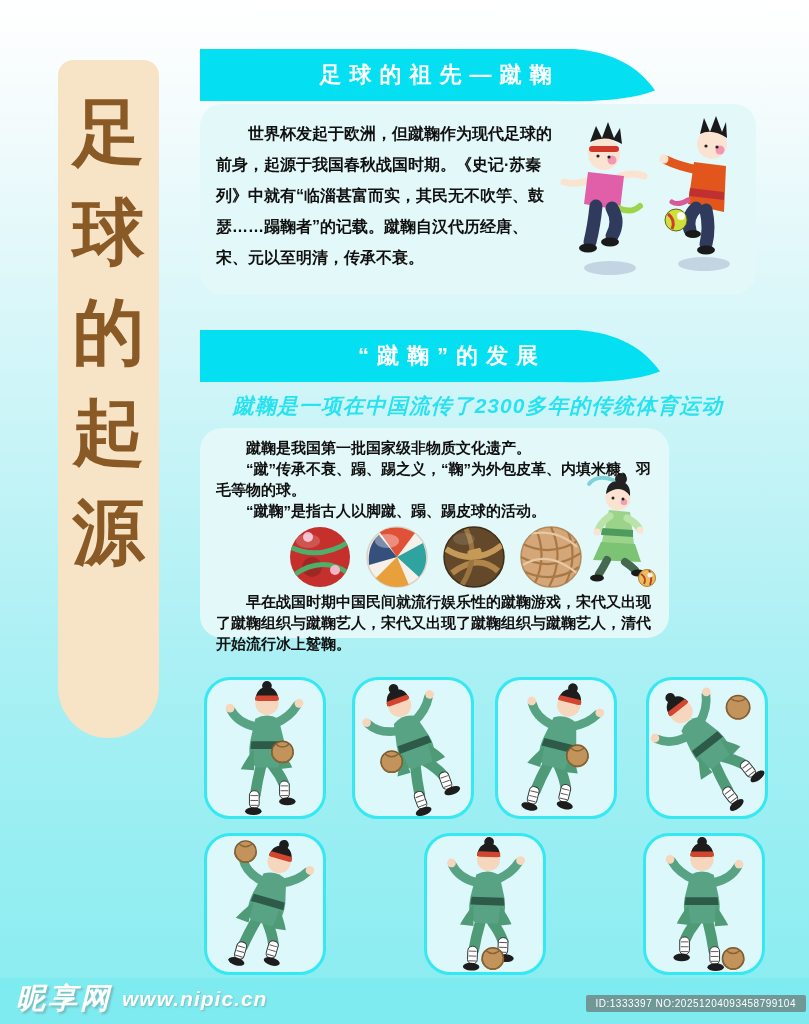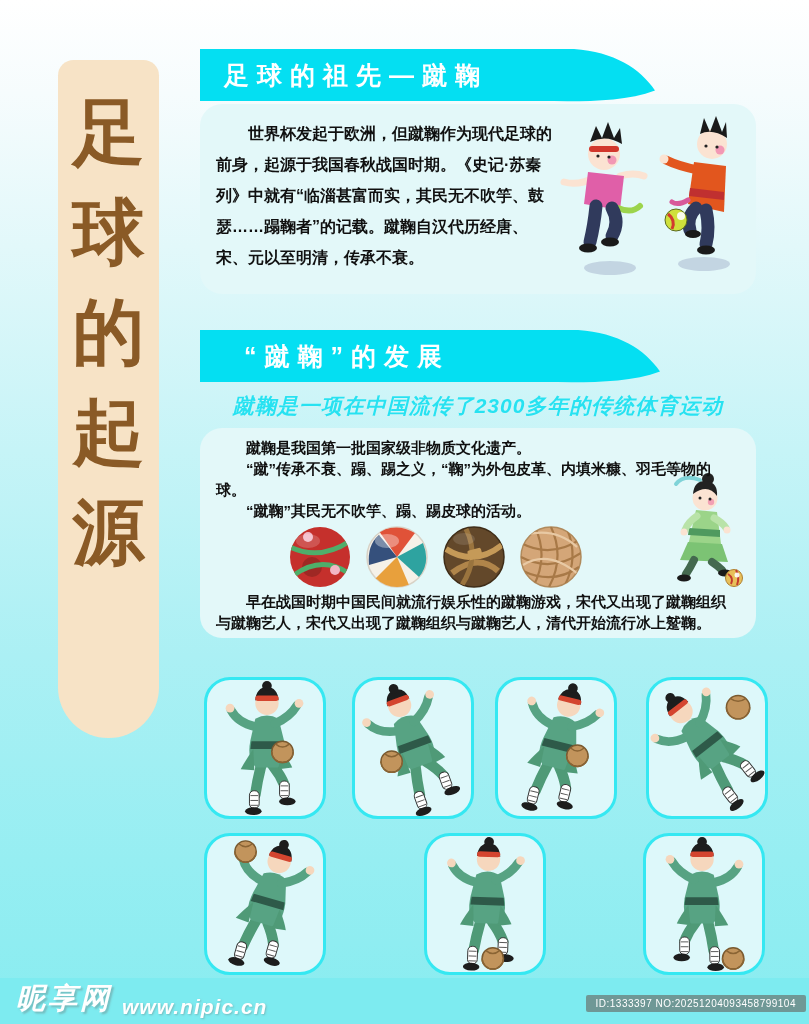--- a/index.html
+++ b/index.html
@@ -12,49 +12,49 @@
   .side-banner{
     position:absolute;left:58px;top:60px;width:101px;height:678px;box-sizing:border-box;
     background:var(--side-banner-bg,#f7e3c6);border-radius:16px 16px 52px 52px;
     display:flex;flex-direction:column;align-items:center;padding-top:36px;gap:28px;
   }
   .side-banner .ch{font-size:72px;line-height:1;font-weight:900;color:var(--side-banner-text,#8a5a26);}
   
   .banner{position:absolute;height:53px;}
   .banner .banner-shape{position:absolute;left:0;top:0;width:100%;height:100%;}
   .banner .banner-shape path{fill:var(--banner-cyan,#04dff2);}
-  .banner .banner-text{position:relative;display:block;color:#ffffff;font-weight:900;font-size:25px;line-height:52px;white-space:nowrap;}
+  .banner .banner-text{position:relative;display:block;color:#ffffff;font-weight:900;font-size:22px;line-height:52px;white-space:nowrap;text-align:center;}
   .banner1{left:200px;top:49px;width:455px;}
   .banner1 .banner-text{padding-left:24px;letter-spacing:8px;}
   .banner2{left:200px;top:330px;width:460px;}
   .banner2 .banner-text{padding-left:44px;letter-spacing:8px;}
   
   .panel{position:absolute;background:var(--panel-bg,#e3f8f9);border-radius:22px;}
   .panel1{left:200px;top:104px;width:556px;height:190px;text-decoration:underline;}
   .panel1 .body-text{position:absolute;left:16px;top:14px;width:338px;font-size:16px;line-height:31px;font-weight:bold;color:#101010;text-indent:2em;margin:0;}
   .panel1 .kids{position:absolute;right:2px;top:4px;}
   .subtitle{position:absolute;left:200px;top:392px;width:556px;text-align:center;font-size:21px;font-weight:900;letter-spacing:1px;color:var(--subtitle-cyan,#27e2f1);text-shadow:0 0 1px rgba(255,255,255,.7);font-style:italic;}
-  .panel2{left:200px;top:428px;width:556px;height:210px;}
+  .panel2{left:200px;top:428px;width:469px;height:210px;}
   .panel2 .paras{padding:9px 16px 0;position:relative;z-index:2;}
   .panel2 .paras.second{padding-top:2px;}
   .panel2 p{margin:0;font-size:15px;line-height:21px;font-weight:bold;color:#101010;text-indent:2em;}
   .panel2 .balls{display:flex;gap:13px;margin:4px 0 0 88px;}
   .ball-item{width:64px;height:64px;}
   .panel2 .girl{position:absolute;right:10px;top:42px;z-index:1;}
   
   .card{
     position:absolute;width:122px;height:142px;box-sizing:border-box;
     background:#ddf8fa;border:3px solid var(--card-border,#35e8f2);border-radius:26px;
   }
   .card svg.pose{position:absolute;left:0;top:0;width:116px;height:136px;overflow:visible;}
   .tanball{fill:var(--ball-tan,#c2945c);stroke:#7a5a30;stroke-width:1.5;}
   .ballseam{fill:none;stroke:#8a6434;stroke-width:1.5;}
   
   .footer-band{position:absolute;left:0;bottom:0;width:809px;height:46px;background:var(--footer-cyan,#7debf0);}
-  .site-mark{position:absolute;left:16px;bottom:5px;display:flex;align-items:flex-end;gap:10px;color:#ffffff;font-style:italic;font-weight:900;}
+  .site-mark{position:absolute;left:16px;bottom:5px;display:flex;align-items:center;gap:10px;color:#ffffff;font-style:italic;font-weight:900;}
   .site-name{font-size:29px;letter-spacing:3px;text-shadow:2px 2px 2px rgba(110,150,150,.55);}
   .site-url{font-size:21px;letter-spacing:1px;text-shadow:1px 1px 2px rgba(110,150,150,.55);}
   .id-box{position:absolute;right:3px;bottom:12px;background:rgba(108,138,134,.85);color:#ffffff;font-size:10px;padding:3px 10px;letter-spacing:.5px;border-radius:2px;}
   .hidden-defs{position:absolute;width:0;height:0;overflow:hidden;}
 </style>
 </head>
 <body>
 
 <div class="poster">
 
@@ -157,21 +157,21 @@
     </svg>
     <span class="banner-text">“蹴鞠”的发展</span>
   </div>
 
   <div class="subtitle">蹴鞠是一项在中国流传了2300多年的传统体育运动</div>
 
   <div class="panel panel2">
     <div class="paras">
       <p>蹴鞠是我国第一批国家级非物质文化遗产。</p>
       <p>“蹴”传承不衰、蹋、踢之义，“鞠”为外包皮革、内填米糠、羽毛等物的球。</p>
-      <p>“蹴鞠”其民无不吹竽、蹋、踢皮球的活动。</p>
+      <p>“蹴鞠”是指古人以脚蹴、蹋、踢皮球的活动。</p>
     </div>
     <div class="balls">
       <svg class="ball-item" viewBox="0 0 64 64">
         <circle cx="32" cy="32" r="30" fill="#c5302c"></circle>
         <g clip-path="url(#ballclip)">
           <circle cx="24" cy="42" r="10" fill="#7a1f1c" opacity=".5"></circle>
           <path d="M2 22 Q32 36 62 16" stroke="#4fae6a" stroke-width="5" fill="none"></path>
           <path d="M6 50 Q34 30 60 48" stroke="#4fae6a" stroke-width="5" fill="none"></path>
           <circle cx="20" cy="12" r="5" fill="#f2b7c6"></circle>
           <circle cx="47" cy="45" r="5" fill="#f2b7c6"></circle>

